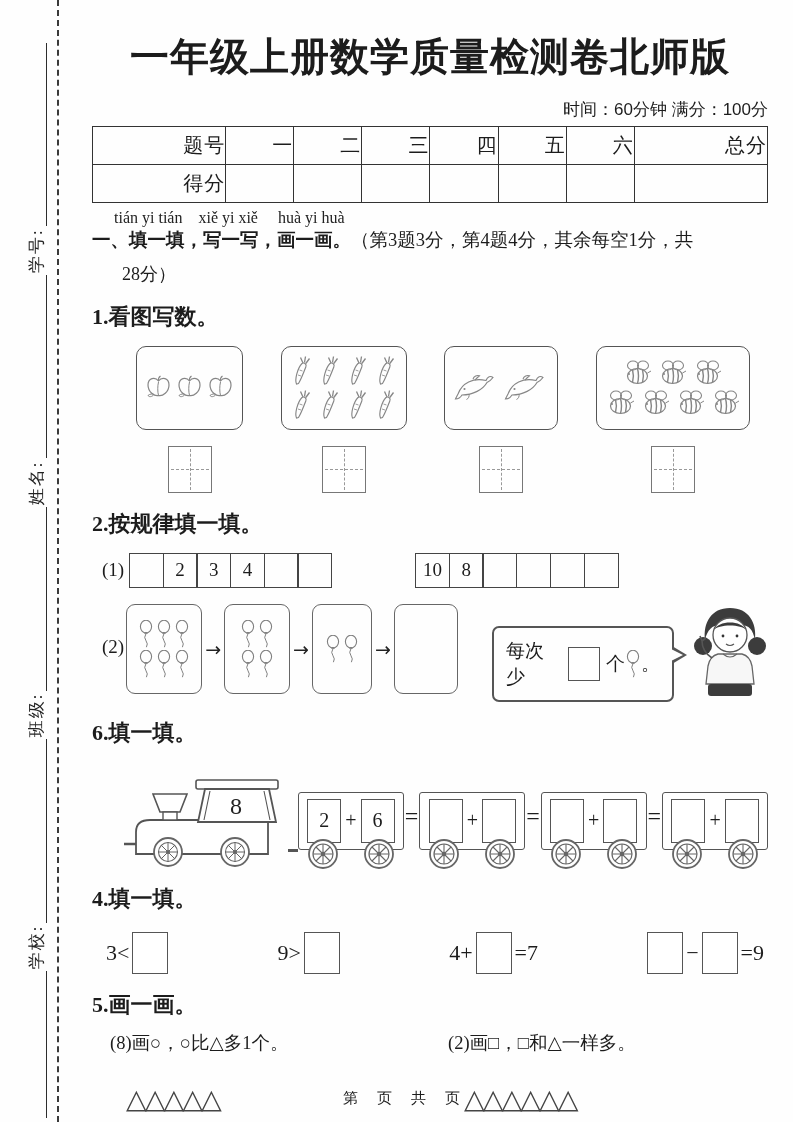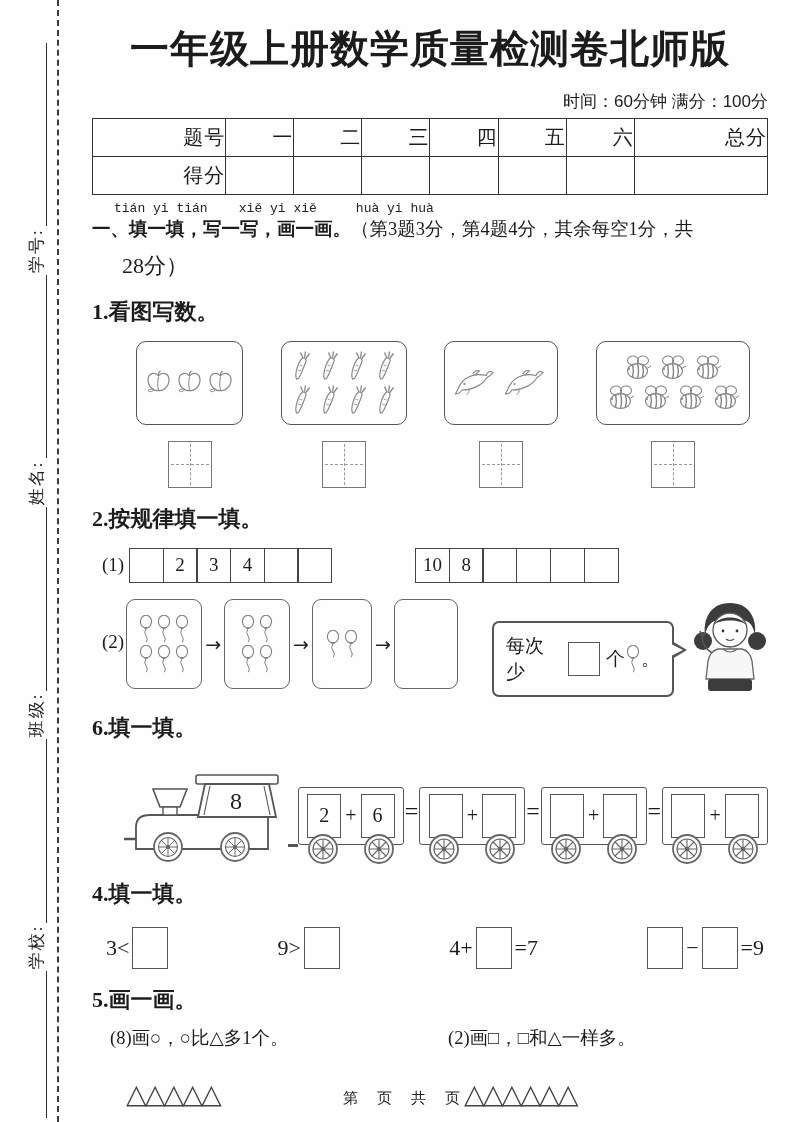--- a/index.html
+++ b/index.html
@@ -22,33 +22,33 @@
     position:absolute; left:8px; top:1118px; width:1075px; height:40px;
     transform: rotate(-90deg); transform-origin: 0 0;
     display:flex; align-items:flex-end; justify-content:space-between;
     font-size:17px;
   }
   .sidebar-label { white-space:nowrap; padding:0 2px; letter-spacing:2px; color:#222; }
   .sidebar-line { flex:1; height:2px; border-bottom:1.6px solid #2d2d2d; margin-bottom:1px; }
   .sidebar-strip .edge { flex:0.8; }
   
   .content { position:absolute; left:92px; top:0; width:676px; }
-  .title { text-align:center; margin-top:22px; font-size:39px; font-weight:bold;
+  .title { text-align:center; margin-top:30px; font-size:39px; font-weight:bold;
            font-family:"Liberation Sans","DejaVu Sans",sans-serif; letter-spacing:1px; }
   .subtitle { text-align:center; margin-top:10px; font-size:32px; font-weight:bold;
            font-family:"Liberation Sans","DejaVu Sans",sans-serif; }
   .meta { text-align:right; margin-top:14px; font-size:17px; font-family:"Liberation Sans","DejaVu Sans",sans-serif; }
   table.score { width:100%; border-collapse:collapse; margin-top:5px; }
   table.score td { border:1.6px solid #333; height:38px; text-align:right;
                    font-size:20px; letter-spacing:1px; }
-  .pinyin { margin-top:6px; margin-left:22px; font-size:13px;
-            font-family:Liberation Mono, monospace; color:#222; white-space:pre; }
+  .pinyin { margin-top:6px; margin-left:22px; font-size:16px;
+            font-family:Liberation Serif, serif; color:#222; white-space:pre; }
   .sec-head { font-size:18.5px; line-height:1.45; }
   .sec-head .bold { font-weight:bold; }
-  .sec-head-2 { font-size:22px; margin:8px 0 0 30px; }
+  .sec-head-2 { font-size:18px; margin:8px 0 0 30px; }
   .q-label { font-size:22px; font-weight:600; margin-top:16px; }
   
   .q1-row { display:flex; justify-content:space-between; margin:14px 18px 0 44px; }
   .q1-group { display:flex; flex-direction:column; align-items:center; }
   .pic-box { border:1.6px solid #555; border-radius:10px; padding:6px 8px;
              display:flex; flex-direction:column; justify-content:center; gap:3px; height:84px; }
   .pic-row { display:flex; justify-content:center; gap:4px; }
   .tianzige { position:relative; width:44px; height:47px; border:1.2px solid #777;
               margin-top:16px; background:#fff; }
   .tianzige::before { content:""; position:absolute; left:2px; right:2px; top:50%;

